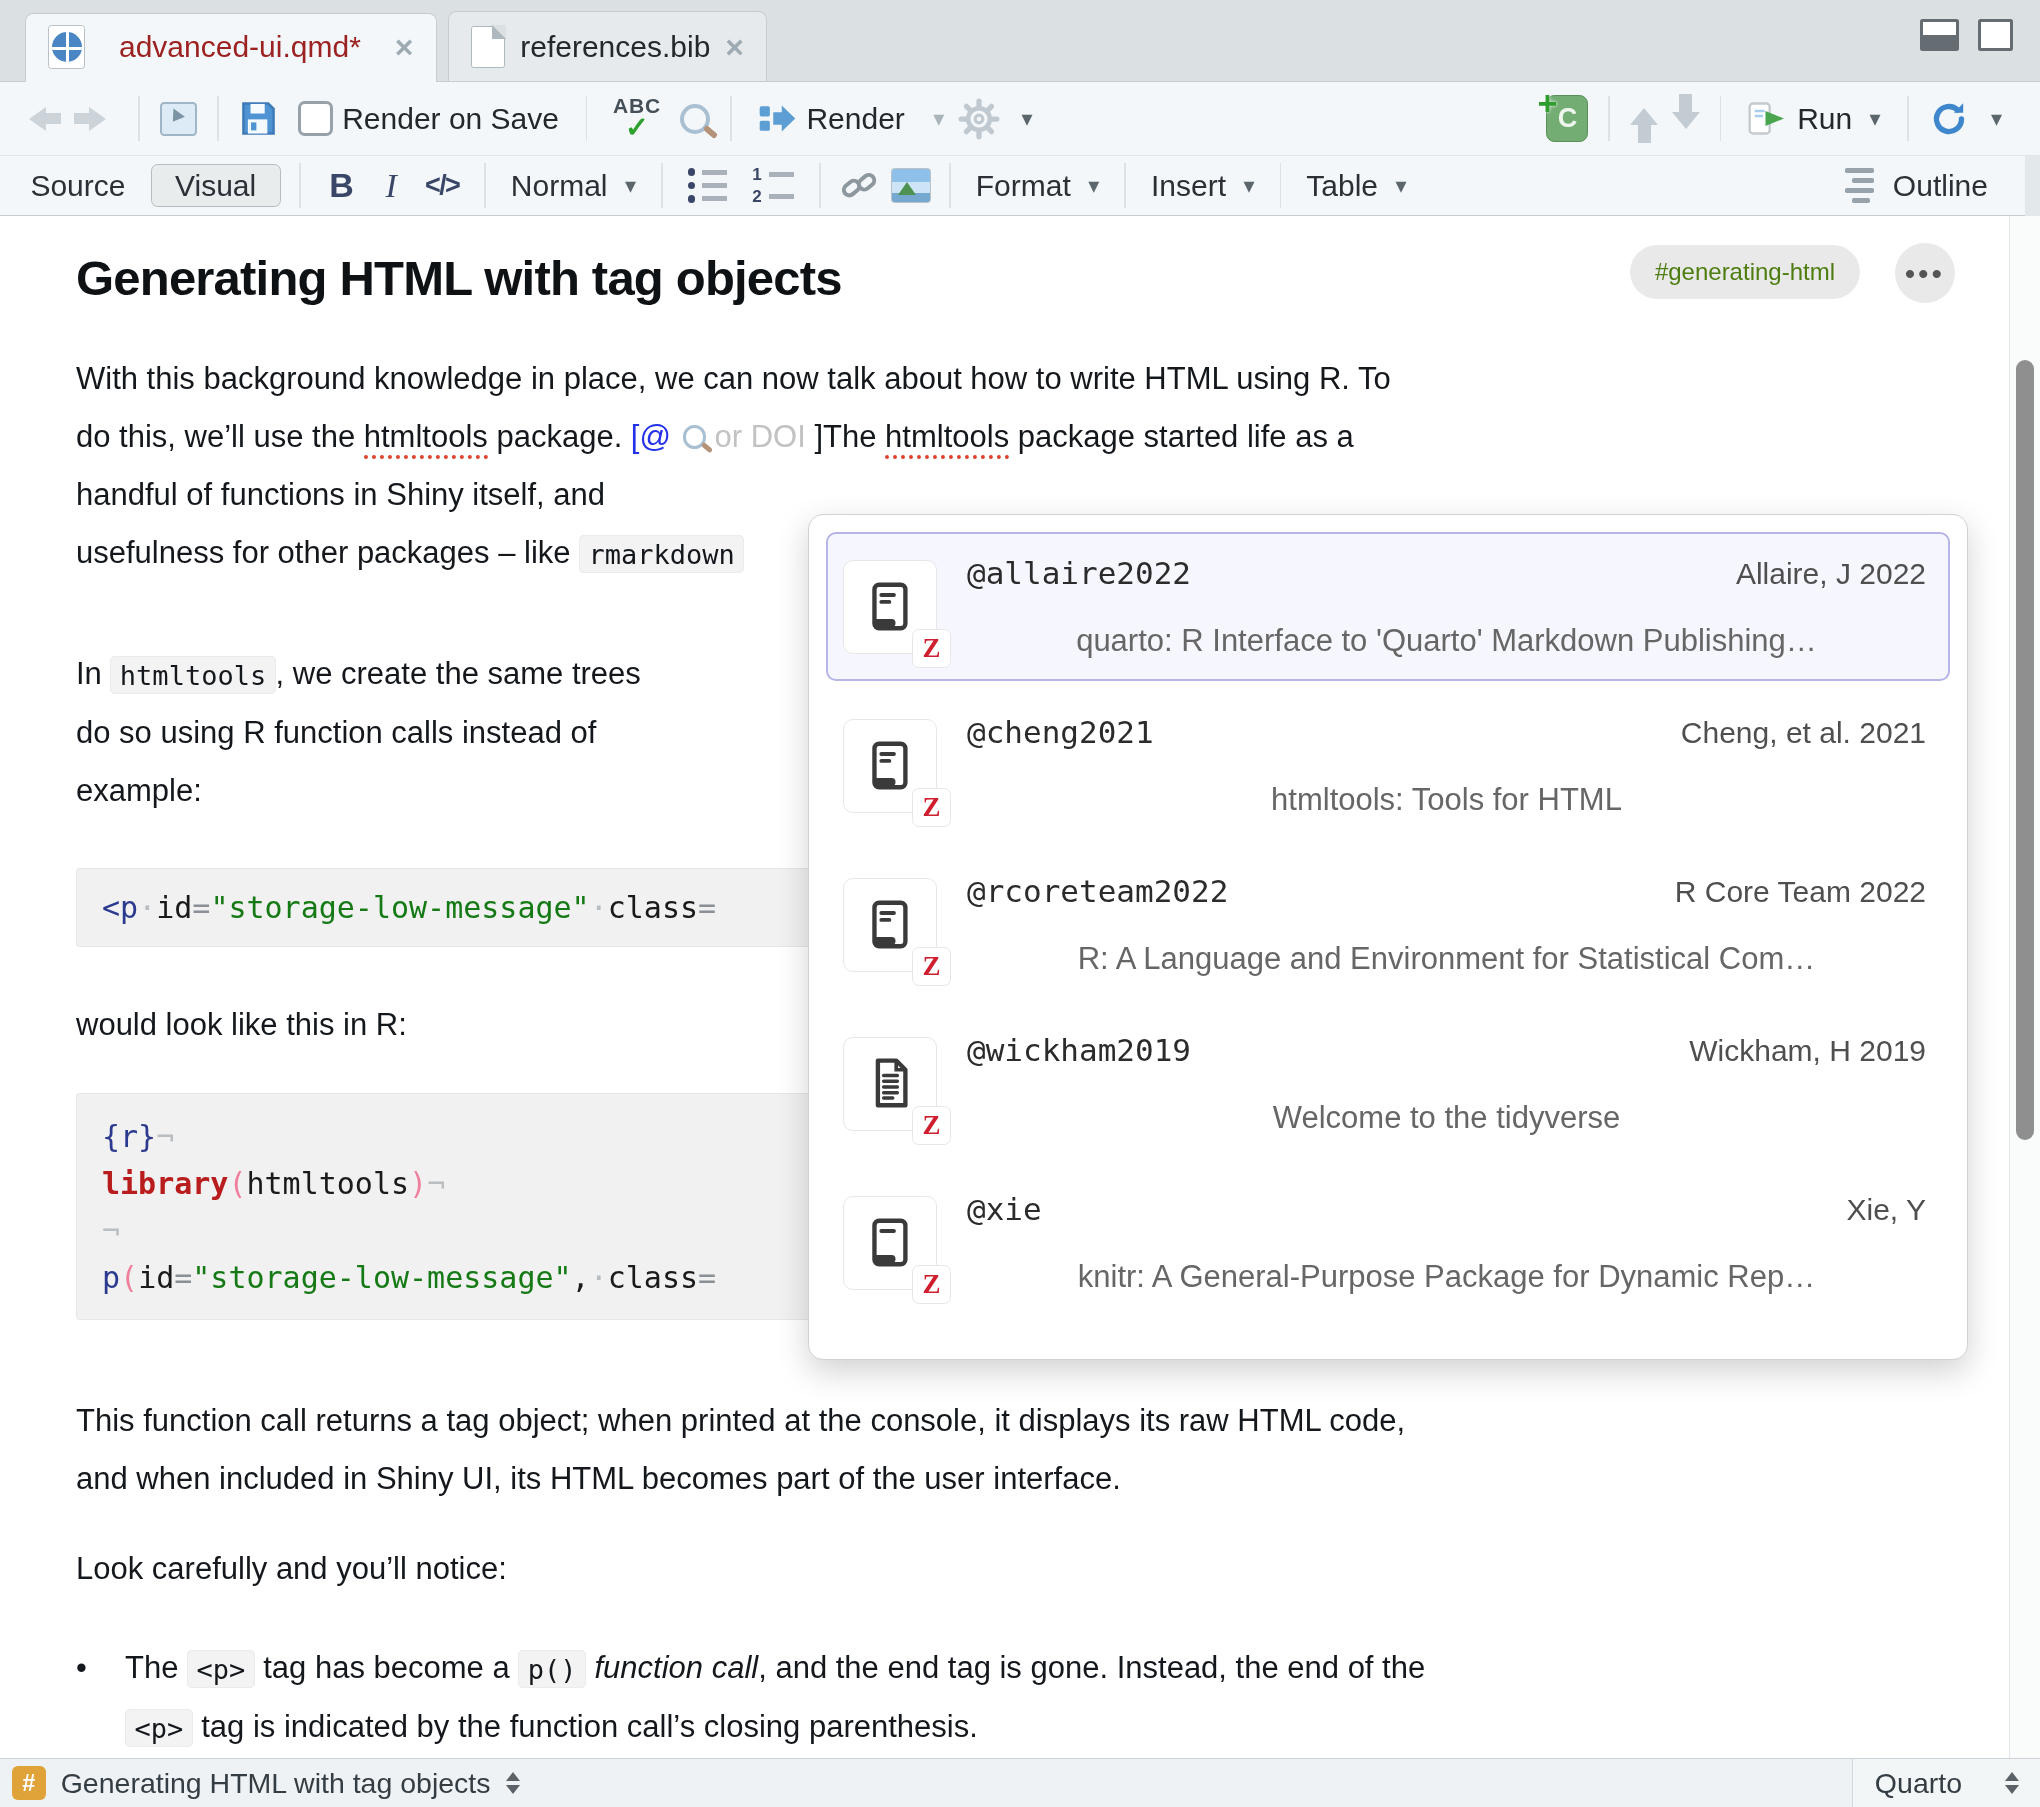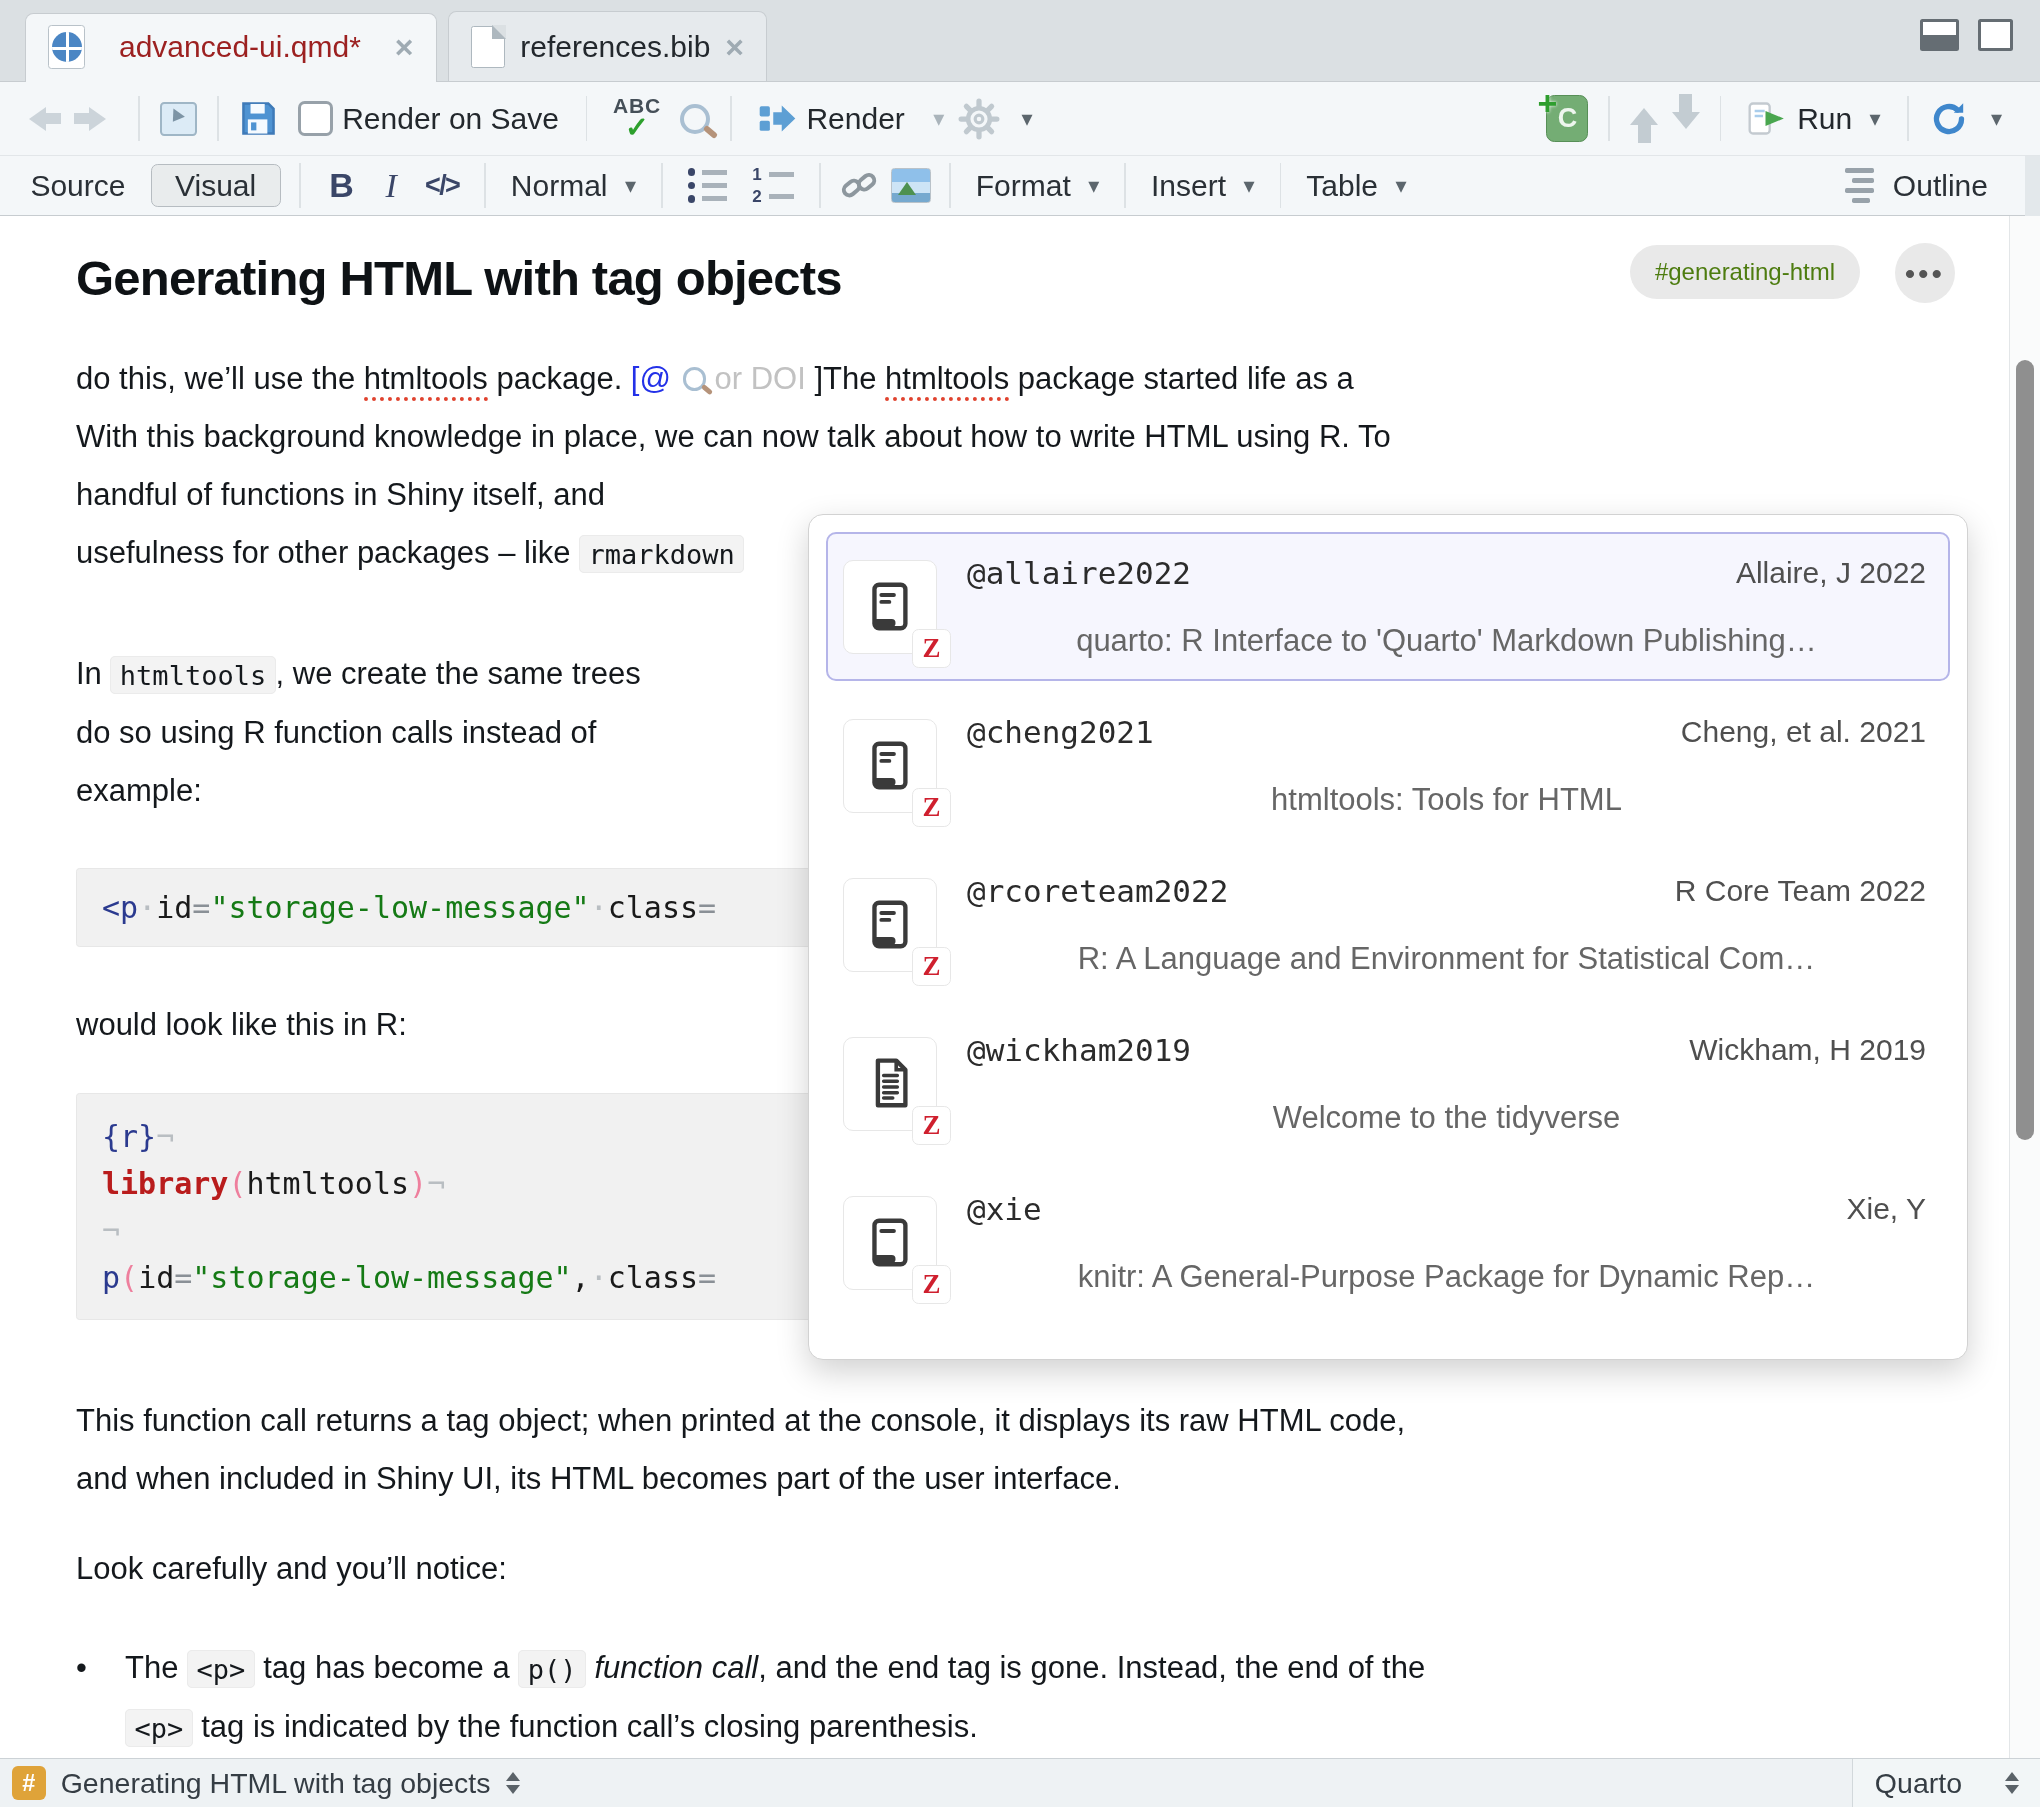--- a/index.html
+++ b/index.html
@@ -164,21 +164,21 @@
     border: 1.7px solid #e7e7e7; border-radius: 10px; background: #fff;
     display: flex; align-items: center; justify-content: center;
   }
   .z-badge {
     position: absolute; right: -15px; bottom: -15px; width: 39px; height: 39px;
     background: #fff; border: 1.7px solid #e7e7e7; border-radius: 6.7px;
     display: flex; align-items: center; justify-content: center;
     color: #cf1f2e; font-weight: bold; font-size: 27px; font-family: "Liberation Serif", serif;
   }
   .cite-text { flex: 1; min-width: 0; margin-left: 30px; }
-  .cite-row1 { display: flex; justify-content: space-between; align-items: center; }
+  .cite-row1 { display: flex; justify-content: space-between; align-items: flex-end; }
   .cite-id { font-family: "DejaVu Sans Mono", monospace; font-size: 31px; color: #2b2b2b; }
   .cite-author { font-size: 30px; color: #4f4f4f; }
   .cite-title { margin-top: 32px; font-size: 31px; color: #666; white-space: nowrap; overflow: hidden; text-overflow: ellipsis; text-align: center; }
 
   
   .statusbar {
     position: absolute; left: 0; right: 0; bottom: 0; height: 49px;
     background: #eef2f4; border-top: 1.7px solid #ccd2d6;
     display: flex; align-items: center; padding-left: 11.7px;
     font-size: 28.5px; color: #353d44;
@@ -363,24 +363,24 @@
   </div>
 </div>
 
 <div class="content">
   <div class="anchor-pill">#generating-html</div>
   <div class="dots-btn">•••</div>
 
   <div class="doc">
     <h1>Generating HTML with tag objects</h1>
 
+    <div class="line"><span>With this background knowledge in place, we can now talk about how to write HTML using R. To</span></div>
     <div class="line">
       <span>do this, we’ll use the </span><span class="spell">htmltools</span><span> package. </span><span class="cite-open">[@</span><span class="mag small"></span><span class="placeholder">or DOI</span>&nbsp;<span>]</span><span>The </span><span class="spell">htmltools</span><span> package started life as a</span>
     </div>
-    <div class="line"><span>With this background knowledge in place, we can now talk about how to write HTML using R. To</span></div>
     <div class="line"><span>handful of functions in Shiny itself, and</span></div>
     <div class="line"><span>usefulness for other packages – like </span><span class="codechip">rmarkdown</span></div>
 
     <div class="line p-gap1"><span>In </span><span class="codechip">htmltools</span><span>, we create the same trees</span></div>
     <div class="line"><span>do so using R function calls instead of</span></div>
     <div class="line"><span>example:</span></div>
 
     <div class="codeblock one">
       <span class="tok-tag">&lt;p</span><span class="tok-ws">·</span><span>id</span><span class="tok-eq">=</span><span class="tok-str">"storage-low-message"</span><span class="tok-ws">·</span><span>class</span><span class="tok-eq">=</span>
     </div>

